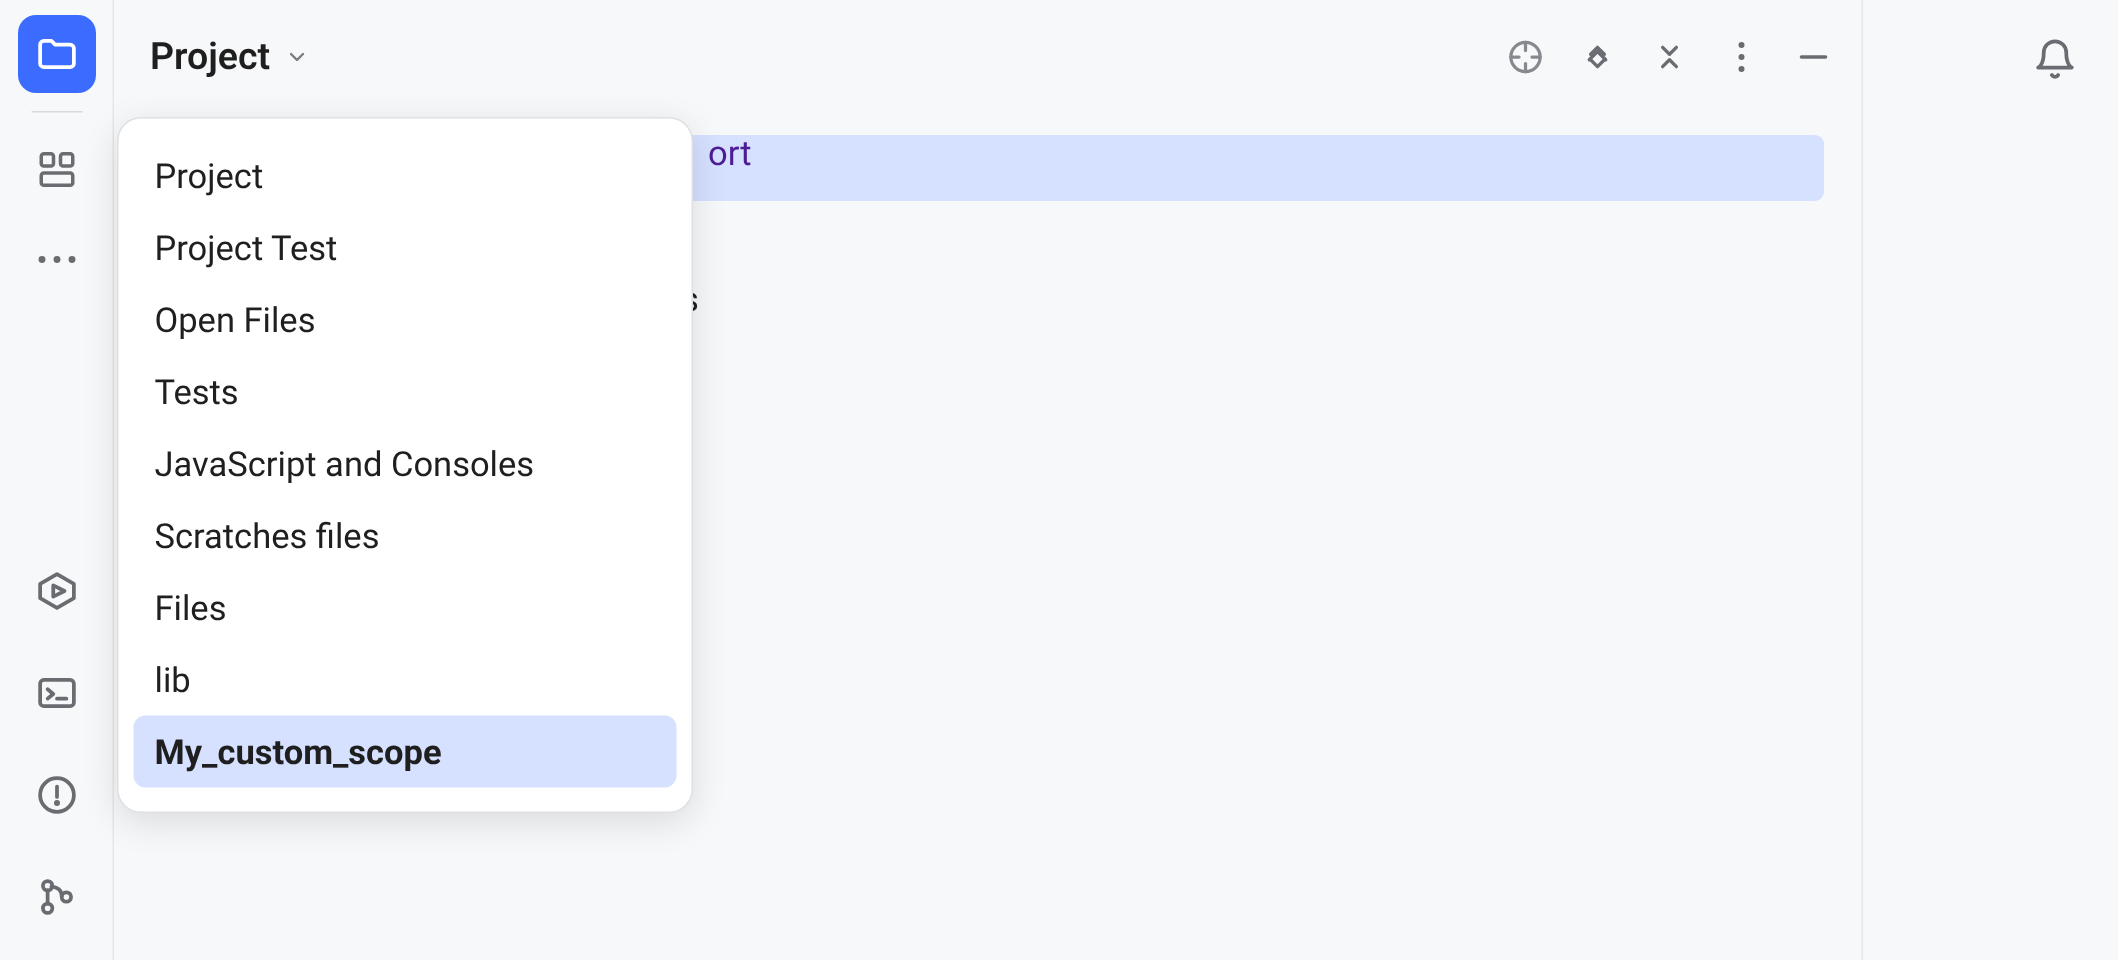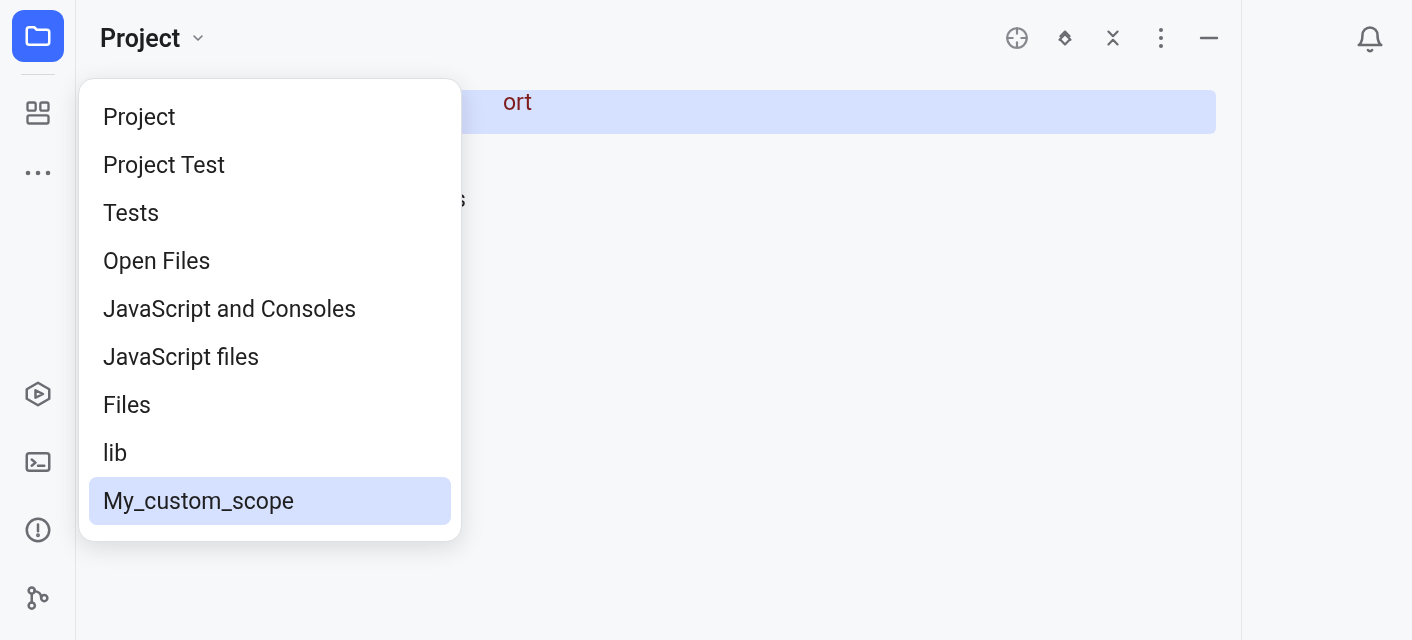--- a/index.html
+++ b/index.html
@@ -185,28 +185,28 @@
       align-items: center;
       padding: 0 14px;
       font-size: 23px;
       color: #1f1f1f;
       cursor: pointer;
       border-radius: 8px;
       line-height: 1;
     }
     .menu-item.highlighted {
       background: #d6e0ff;
+      font-weight: bold;
     }
     .selected-row-text-visible {
       position: absolute;
       left: 376px;
       top: -1px;
-      color: #7f1d1d;
+      color: #4c1d95;
       font-size: 23px;
-      margin-left: 31px;
     }
     svg {
       display: block;
     }
   </style>
 </head>
 <body>
 
 <div class="left-rail">
   <div class="left-rail-icon active">
@@ -333,30 +333,30 @@
 </div>
 
 <div class="dropdown-menu">
   <div class="menu-item">
     <span>Project</span>
   </div>
   <div class="menu-item">
     <span>Project Test</span>
   </div>
   <div class="menu-item">
+    <span>Open Files</span>
+  </div>
+  <div class="menu-item">
     <span>Tests</span>
   </div>
   <div class="menu-item">
-    <span>Open Files</span>
-  </div>
-  <div class="menu-item">
     <span>JavaScript and Consoles</span>
   </div>
   <div class="menu-item">
-    <span>JavaScript files</span>
+    <span>Scratches files</span>
   </div>
   <div class="menu-item">
     <span>Files</span>
   </div>
   <div class="menu-item">
     <span>lib</span>
   </div>
   <div class="menu-item highlighted">
     <span>My_custom_scope</span>
   </div>

